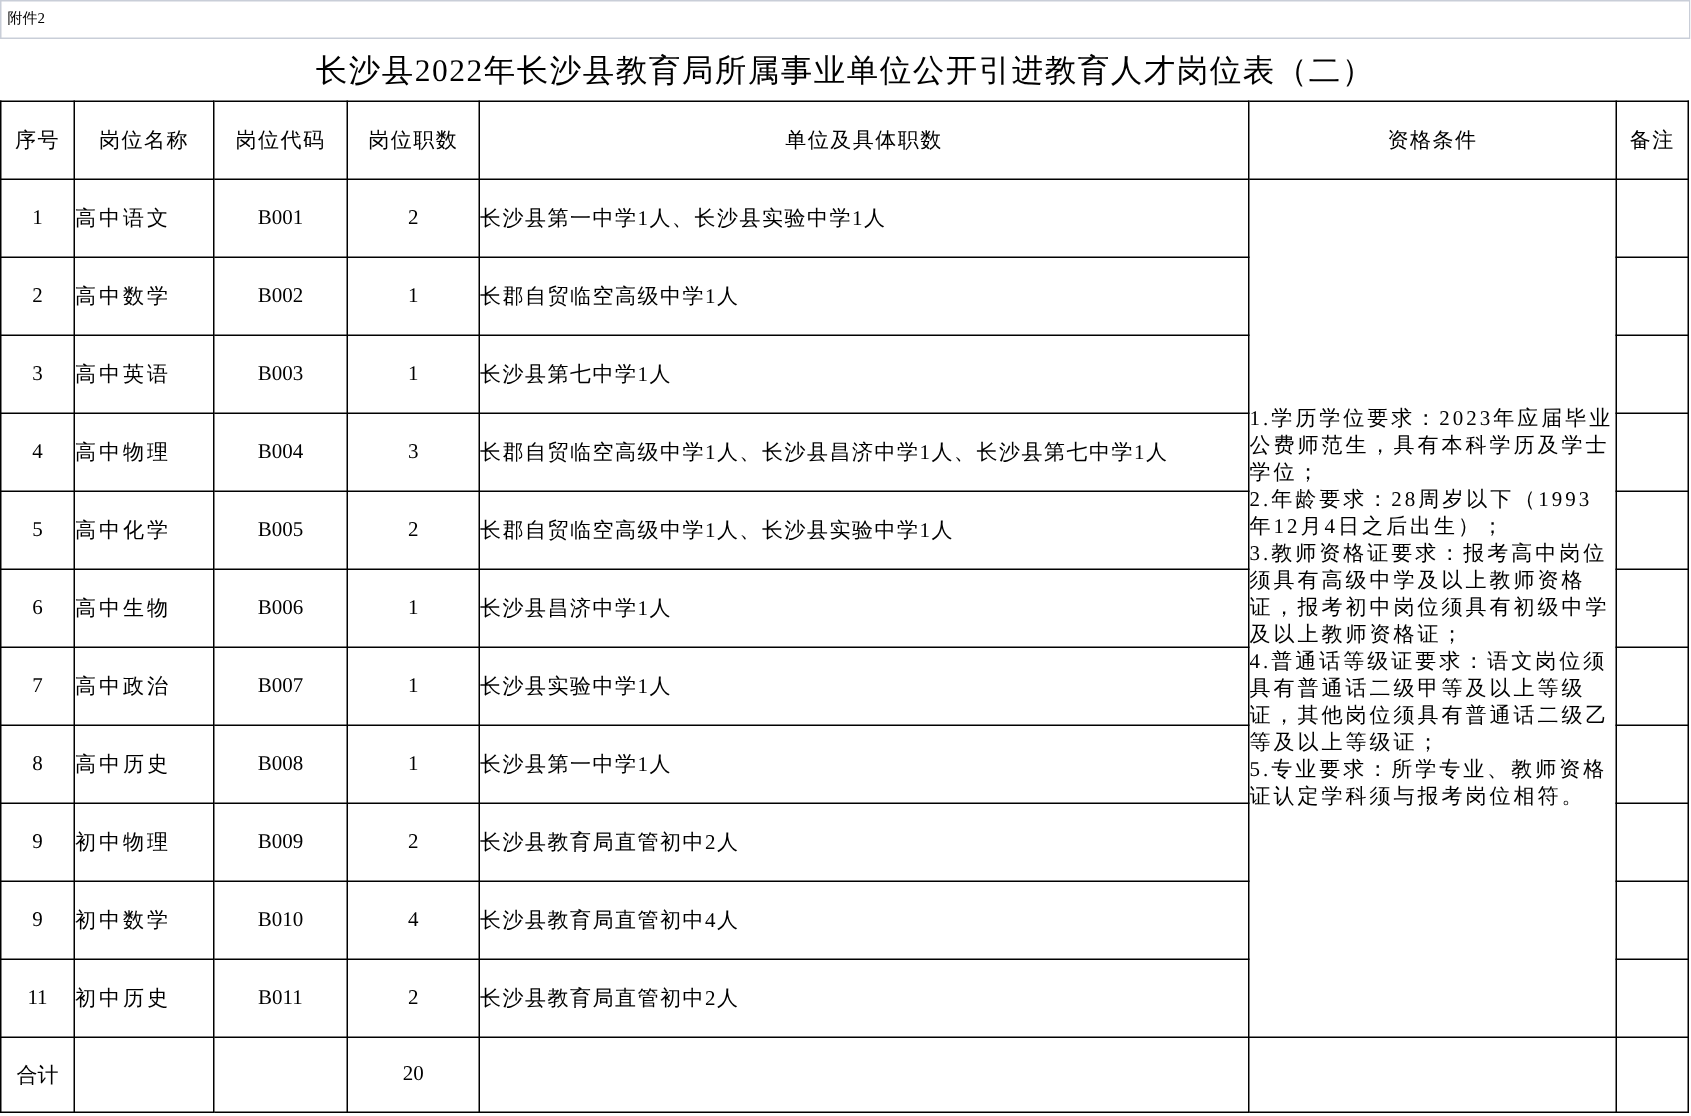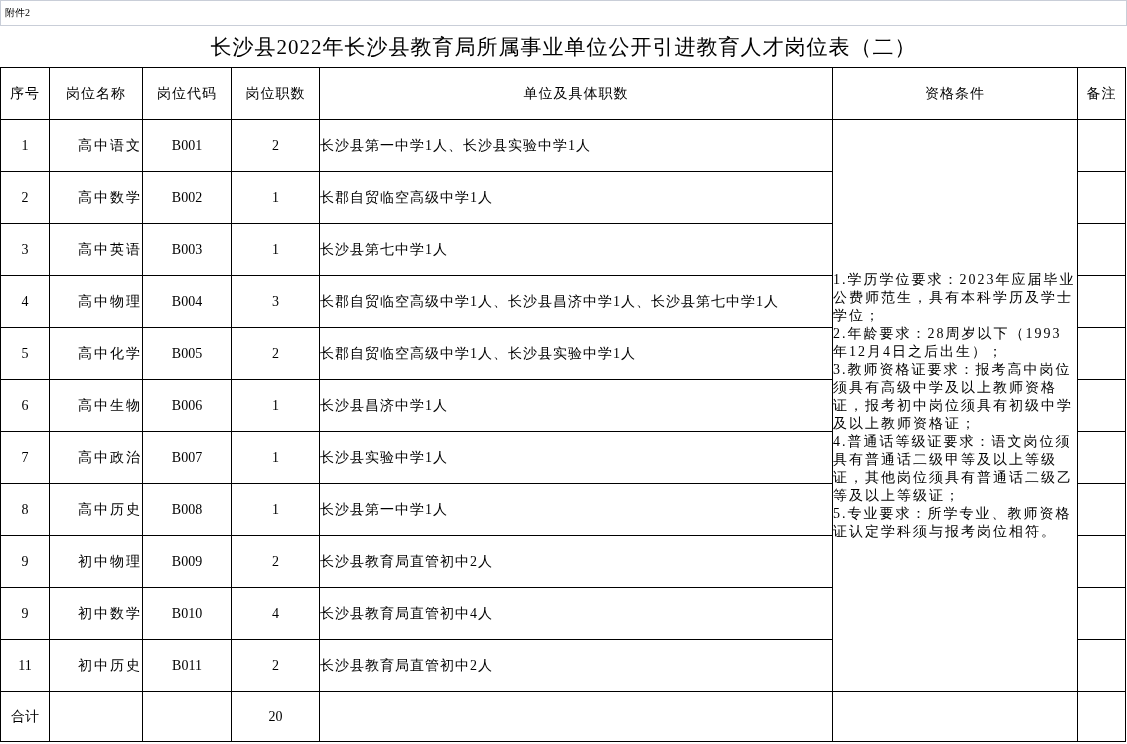--- a/index.html
+++ b/index.html
@@ -44,21 +44,21 @@
     font-size: 14px;
     font-weight: normal;
     padding: 0;
     overflow: hidden;
     vertical-align: middle;
   }
   tr.hdr  { height: 52px; }
   tr.data { height: 52px; }
   tr.total{ height: 50px; }
   .center { text-align: center; }
-  .name-cell { text-align: right; letter-spacing: 2px; }
+  .name-cell { text-align: left; letter-spacing: 2px; }
   .unit-cell { text-align: left; padding: 0 6px; letter-spacing: 1px; }
   .hdr th { letter-spacing: 1px; text-align: center; }
   .qual-cell {
     text-align: left;
     vertical-align: middle;
     padding: 2px 5px;
     font-size: 14px;
     letter-spacing: 2px;
     line-height: 18px;
     white-space: pre-wrap;

